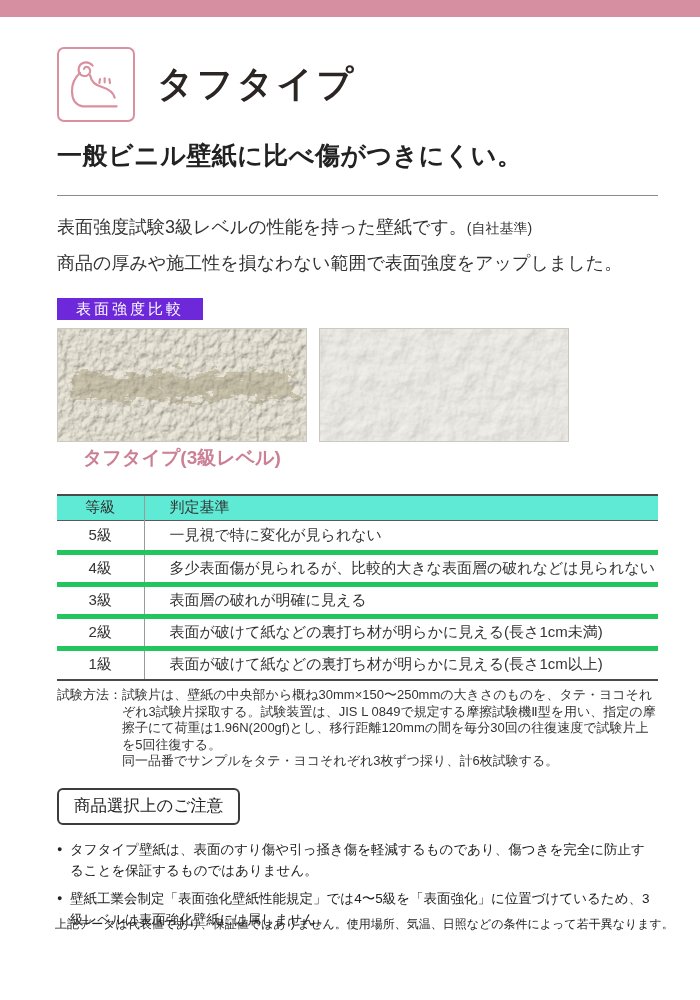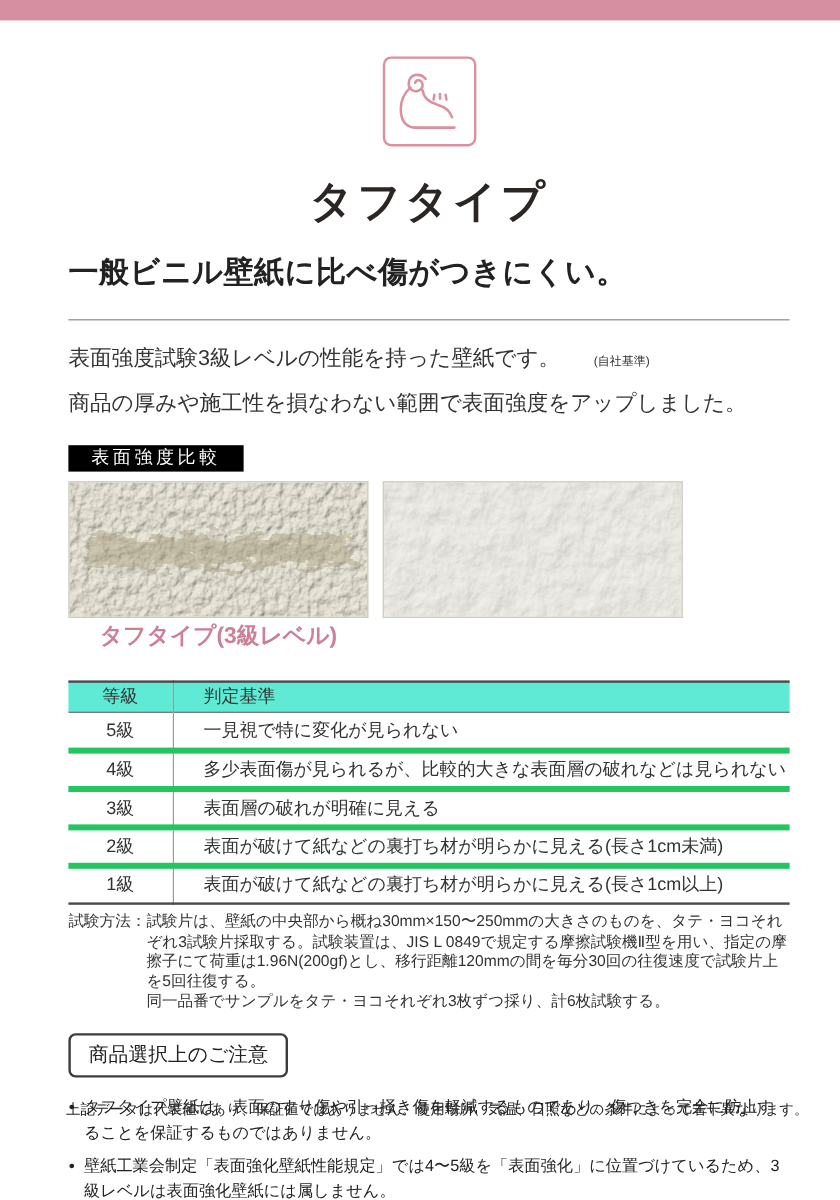--- a/index.html
+++ b/index.html
@@ -7,40 +7,40 @@
   body {
     width: 700px; height: 1000px;
     position: relative; overflow: hidden;
     font-family: "Liberation Sans", "DejaVu Sans", sans-serif;
     color: #333;
   }
   .top-bar { width: 700px; height: 17px; background: #d68fa0; }
   .content { margin-left: 57px; width: 601px; display: flow-root; }
 
   
-  .header-row { margin-top: 30px; display: flex; align-items: center; gap: 22px; flex-direction: column; }
+  .header-row { margin-top: 30px; display: flex; align-items: center; gap: 22px; }
   .icon-box {
     width: 78px; height: 75px; flex: 0 0 auto;
     border: 2px solid #d9909f; border-radius: 7px;
     display: flex; align-items: center; justify-content: center;
   }
   .page-title {
     font-size: 36px; font-weight: bold; color: #2b2624; letter-spacing: 3px;
   }
   .subtitle { margin-top: 17px; font-size: 25px; font-weight: bold; color: #222; letter-spacing: 0.5px; }
   .divider { margin-top: 23px; border-top: 1px solid #8a8a8a; height: 0; width: 601px; }
 
   
   .intro { margin-top: 14px; font-size: 18px; line-height: 35px; color: #333; }
-  .intro .small-note { font-size: 10px; margin-left: 28px; }
+  .intro .small-note { font-size: 14px; }
 
   
   .badge {
     margin-top: 17px; display: inline-block;
-    background: #000000; color: #ffffff;
+    background: #6d28d9; color: #ffffff;
     font-size: 15px; letter-spacing: 3px;
     padding: 2px 19px 3px 19px; line-height: 17px;
   }
   .images-row { margin-top: 8px; display: flex; gap: 12px; }
   .tex-box { width: 250px; height: 114px; border: 1px solid #ccc9c0; background: #ece9dd; overflow: hidden; }
   .tex-box svg { display: block; }
   .captions-row { margin-top: 5px; display: flex; gap: 12px; }
   .caption { width: 250px; text-align: center; font-size: 19px; line-height: 21px; }
   .caption-normal { color: #585858; }
   .caption-pink { color: #cb8095; font-weight: bold; }

